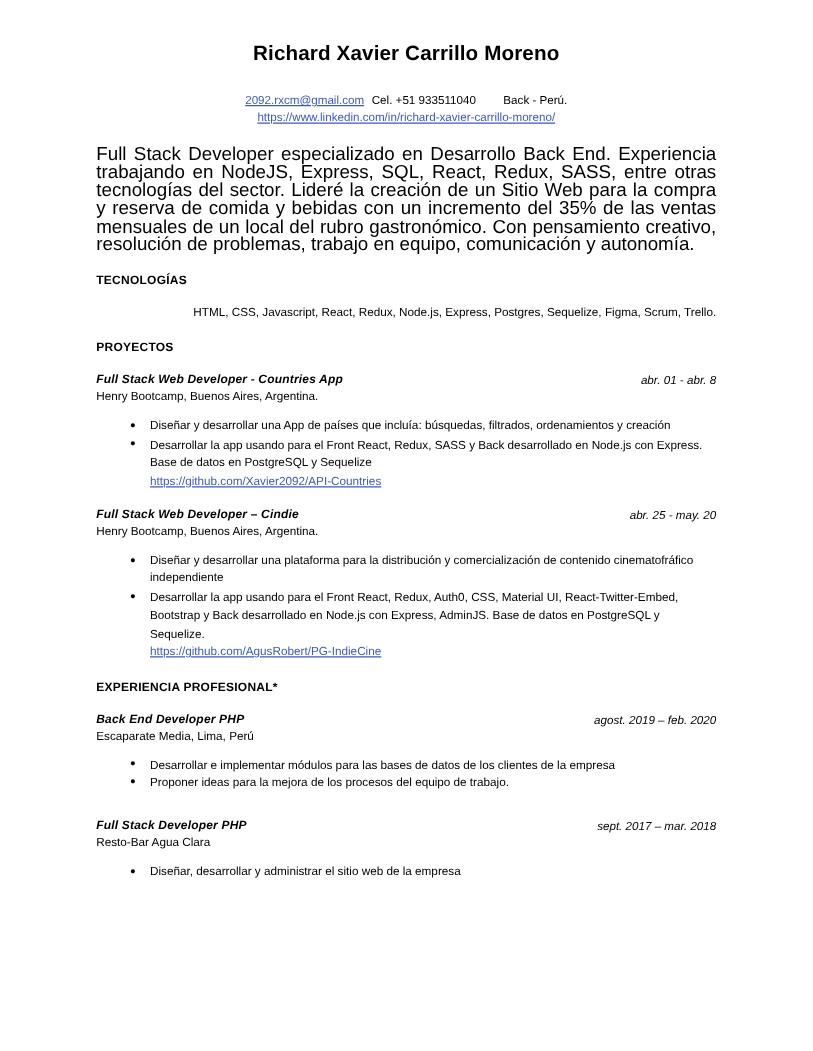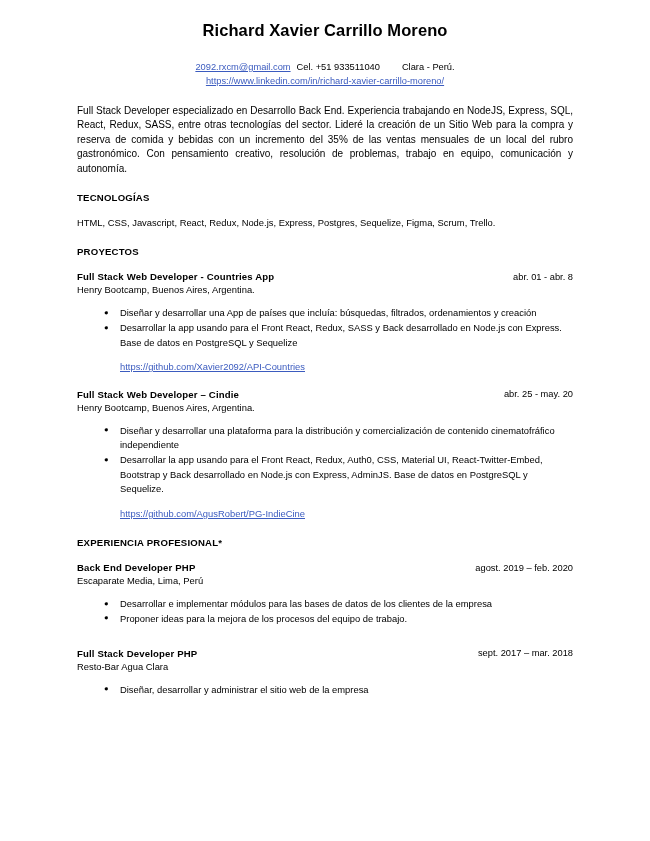--- a/index.html
+++ b/index.html
@@ -18,21 +18,21 @@
   .page {
     position: relative;
     width: 650px;
     height: 841px;
     background: #ffffff;
     box-sizing: border-box;
     padding: 0 77px;
   }
   
   .header {
-    padding-top: 20px;
+    padding-top: 33px;
     text-align: center;
   }
   .name {
     font-size: 16.5px;
     font-weight: bold;
     letter-spacing: 0.1px;
     line-height: 20px;
     margin: 0;
   }
   .role {
@@ -51,42 +51,44 @@
   a.lnk {
     color: #3b5bbf;
   }
   .contact .plain { color: #000; }
   .sep-sm { display: inline-block; width: 6px; }
   .sep-lg { display: inline-block; width: 22px; }
 
   
   .summary {
     margin-top: 16px;
-    font-size: 10px;
+    font-size: 15px;
     line-height: 14.4px;
     text-align: justify;
   }
   .section-title {
     font-size: 9.6px;
     font-weight: bold;
     letter-spacing: 0.2px;
     margin-top: 16px;
   }
   .tech-list {
     margin-top: 13px;
     font-size: 9.4px;
     line-height: 14px;
+    text-align: right;
   }
 
   
   .entry { margin-top: 14px; }
   .entry-head {
     display: flex;
     justify-content: space-between;
-    align-items: center;
+    align-items: flex-end;
+    font-style: italic;
   }
   .entry-title {
     font-size: 9.6px;
     font-weight: bold;
     letter-spacing: 0.15px;
   }
   .entry-date {
     font-size: 9.3px;
     white-space: nowrap;
   }
@@ -111,34 +113,34 @@
   ul.bullets > li::before {
     content: "\25CF";
     position: absolute;
     left: 27px;
     top: -0.5px;
     font-size: 7.6px;
   }
   ul.bullets.tight > li { margin-bottom: 0; }
   li .url {
     display: inline-block;
-    margin-top: 10px;
+    margin-top: 0px;
   }
 </style>
 </head>
 <body>
 
 <div class="page">
 
   <div class="header">
     <div class="name">Richard Xavier Carrillo Moreno</div>
 
     <div class="contact">
       <div class="contact-row">
-        <a class="lnk" href="#">2092.rxcm@gmail.com</a><span class="sep-sm"></span><span class="plain">Cel. +51 933511040</span><span class="sep-lg"></span><span class="plain">Clara - Perú.</span>
+        <a class="lnk" href="#">2092.rxcm@gmail.com</a><span class="sep-sm"></span><span class="plain">Cel. +51 933511040</span><span class="sep-lg"></span><span class="plain">Back - Perú.</span>
       </div>
       <div class="contact-row">
         <a class="lnk" href="#">https://www.linkedin.com/in/richard-xavier-carrillo-moreno/</a>
       </div>
     </div>
   </div>
 
   <div class="summary">Full Stack Developer especializado en Desarrollo Back End. Experiencia trabajando en NodeJS, Express, SQL, React, Redux, SASS, entre otras tecnologías del sector. Lideré la creación de un Sitio Web para la compra y reserva de comida y bebidas con un incremento del 35% de las ventas mensuales de un local del rubro gastronómico. Con pensamiento creativo, resolución de problemas, trabajo en equipo, comunicación y autonomía.</div>
 
   <div class="section-title">TECNOLOGÍAS</div>

